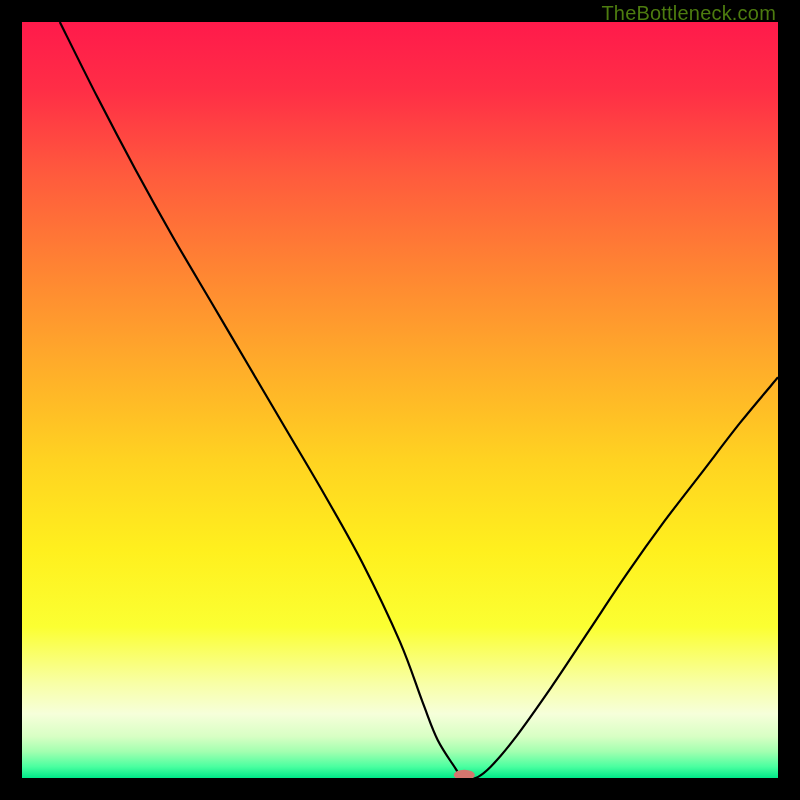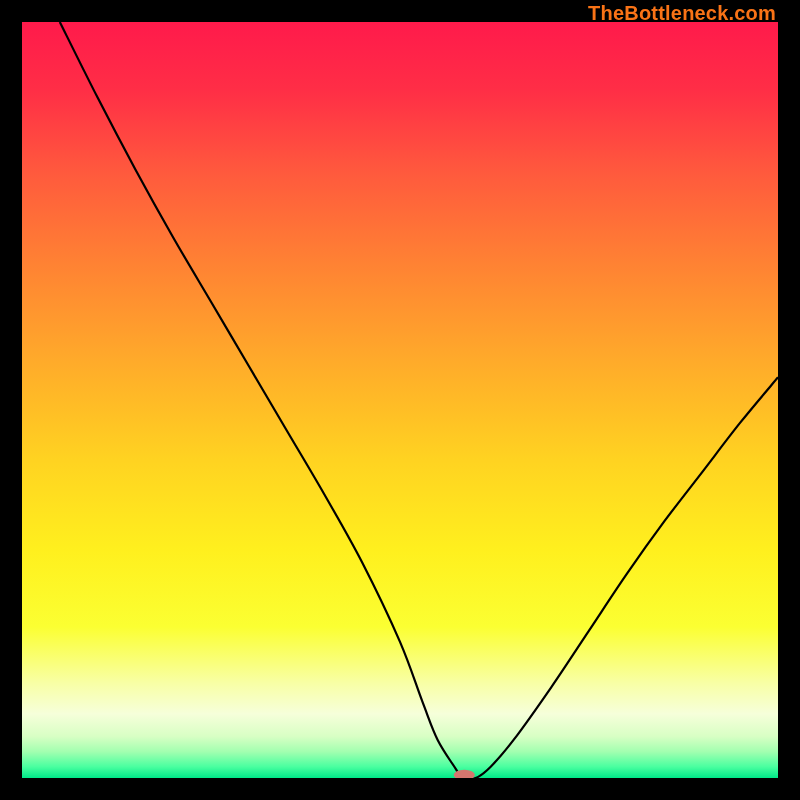--- a/index.html
+++ b/index.html
@@ -24,22 +24,22 @@
     top: 0;
     width: 756px;
     height: 756px;
   }
   .watermark {
     position: absolute;
     top: 2px;
     right: 24px;
     font-family: Arial, Helvetica, sans-serif;
     font-size: 20px;
-    font-weight: 700;
-    color: #f97316;
+    font-weight: 400;
+    color: #4d7c0f;
     letter-spacing: 0.2px;
   }
   .curve {
     stroke: #000;
     stroke-width: 2.2;
     fill: none;
   }
   .marker {
     fill: #d4766e;
     stroke: none;

